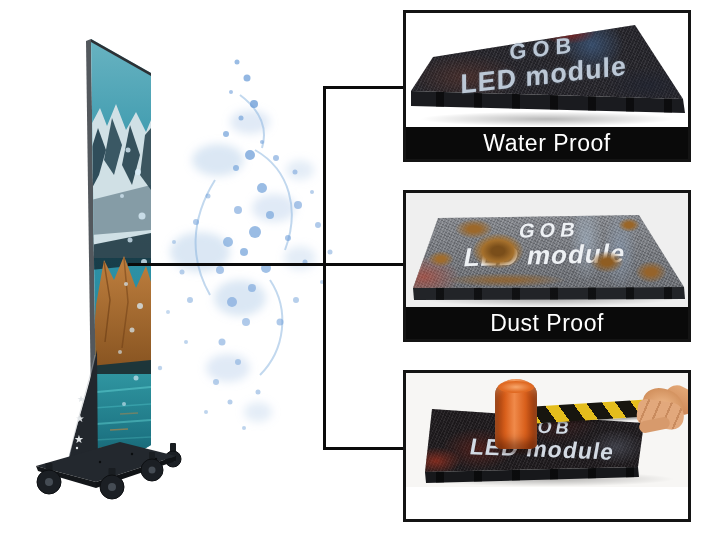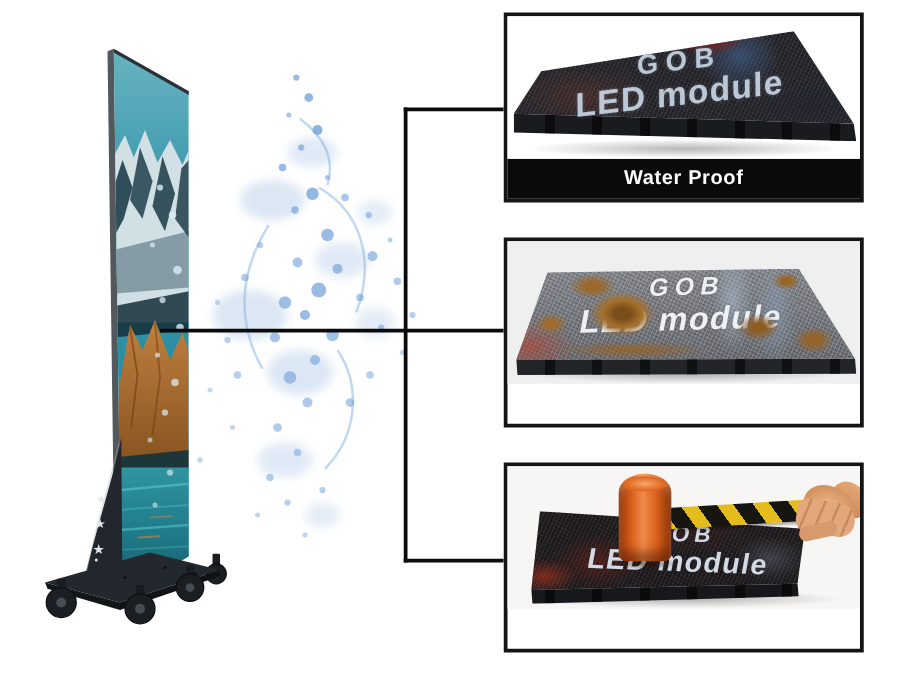--- a/index.html
+++ b/index.html
@@ -11,21 +11,21 @@
   .conn-v{left:323px;top:86px;width:3px;height:364px;}
   .conn-top{left:323px;top:86px;width:80px;height:3px;}
   .conn-bot{left:323px;top:447px;width:80px;height:3px;}
   
   .panel{position:absolute;left:403px;width:288px;height:152px;border:3px solid #141414;
          box-sizing:border-box;background:#fff;display:flex;flex-direction:column;}
   .panel-1{top:10px;} .panel-2{top:190px;} .panel-3{top:370px;}
   .photo{position:relative;width:282px;height:114px;overflow:hidden;}
   .photo-1{background:#ffffff;} .photo-2{background:#efefef;} .photo-3{background:#f7f6f4;}
   .label-bar{height:32px;background:#0a0a0a;display:flex;align-items:center;justify-content:center;}
-  .label-bar span{color:#ffffff;font-size:16px;font-weight:bold;letter-spacing:.5px;}
+  .label-bar span{color:#ffffff;font-size:23px;font-weight:normal;letter-spacing:.5px;}
   
   .m-top,.m-front,.m-shadow{position:absolute;left:0;top:0;width:282px;height:114px;}
   .m-shadow{background:radial-gradient(60% 10px at 50% 93%,rgba(0,0,0,.28),transparent 75%);}
   .m1 .m-top{clip-path:polygon(27px 44px,229px 12px,277px 86px,5px 78px);
     background:
       radial-gradient(40px 16px at 162px 20px,rgba(150,25,18,.8),transparent 70%),
       radial-gradient(46px 40px at 186px 32px,rgba(70,110,160,.55),transparent 70%),
       radial-gradient(80px 34px at 60px 64px,rgba(120,60,45,.38),transparent 70%),
       radial-gradient(60px 26px at 242px 72px,rgba(30,35,50,.6),transparent 70%),
       repeating-linear-gradient(115deg,rgba(255,255,255,.08) 0 1px,transparent 1px 3px),
@@ -323,20 +323,23 @@
         <div class="t2">LED module</div>
       </div>
       <div class="dust dust-f"></div>
       <div class="dust dust-a"></div>
       <div class="dust dust-b"></div>
       <div class="dust dust-c"></div>
       <div class="dust dust-d"></div>
       <div class="dust dust-e"></div>
       <div class="dust dust-g"></div>
     </div>
+    <div class="label-bar">
+      <span>Dust Proof</span>
+    </div>
   </section>
 
   <section class="panel panel-3">
     <div class="photo photo-3 m3">
       <div class="m-shadow"></div>
       <div class="m-top"></div>
       <div class="m-front"></div>
       <div class="m-text">
         <div class="t1">GOB</div>
         <div class="t2">LED module</div>

